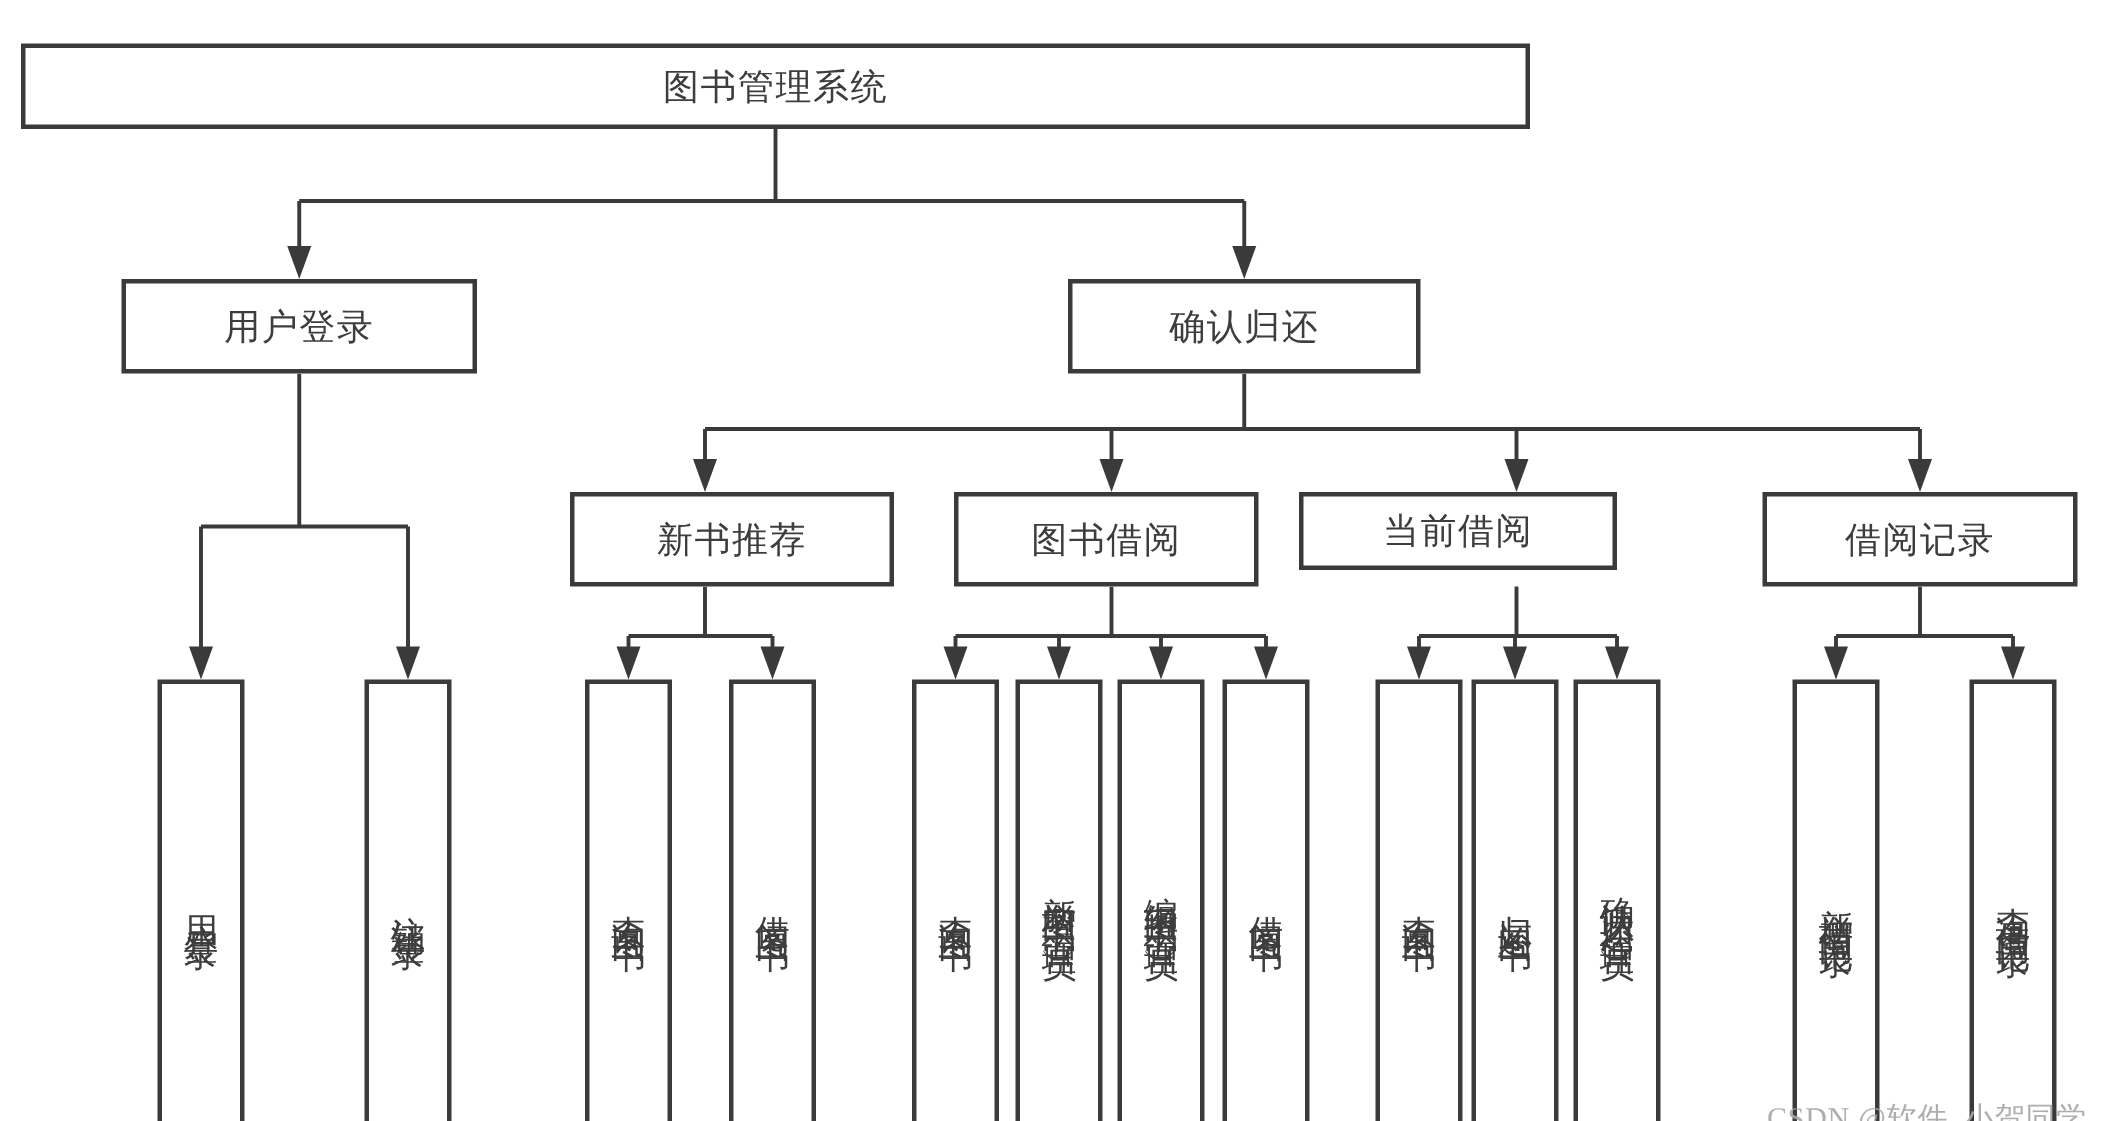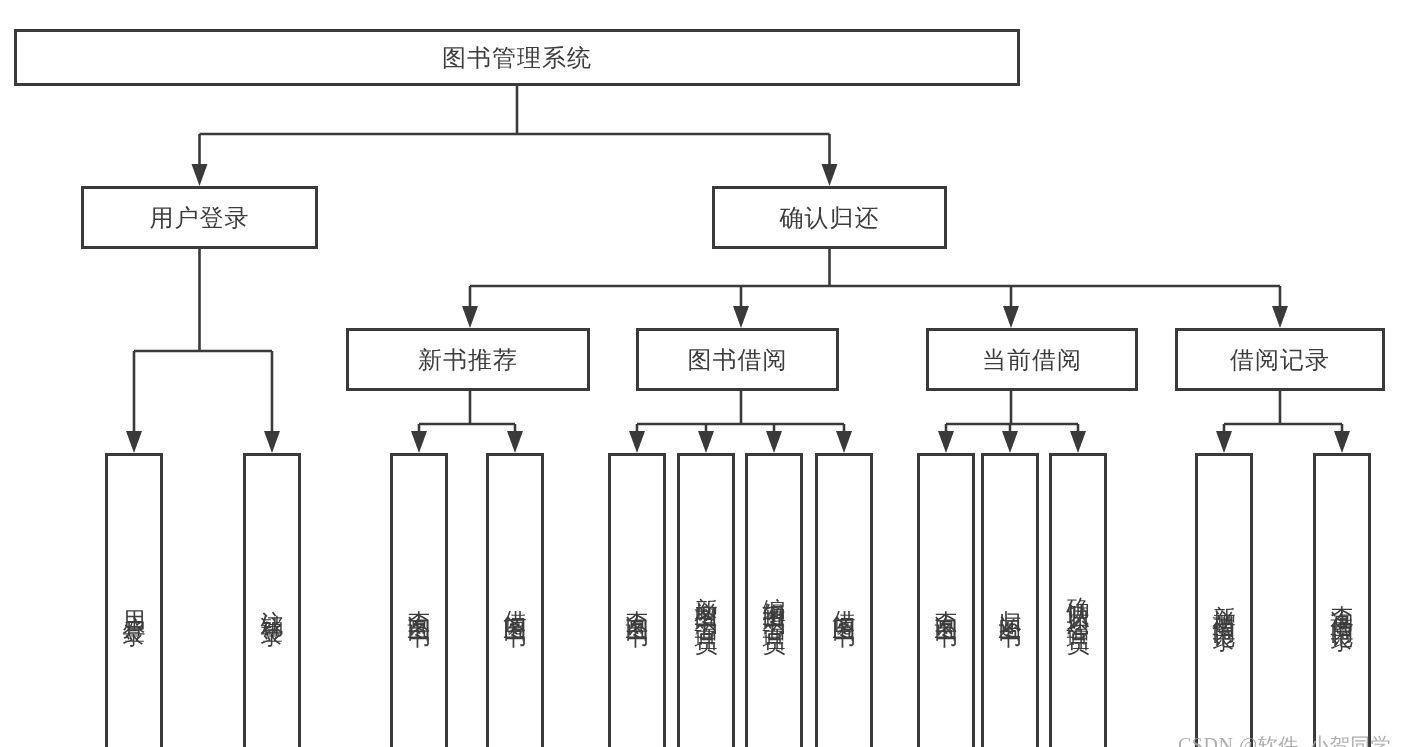--- a/index.html
+++ b/index.html
@@ -123,23 +123,23 @@
     <polygon points="1070,415 1086,415 1078,437"></polygon>
     <polygon points="1216,415 1232,415 1224,437"></polygon>
     <polygon points="1334,415 1350,415 1342,437"></polygon>
   </svg>
 
   <div class="node hbox" style="left:14px; top:13px; width:1006px; height:57px;">图书管理系统</div>
 
   <div class="node hbox" style="left:81px; top:170px; width:237px; height:63px;">用户登录</div>
   <div class="node hbox" style="left:712px; top:170px; width:235px; height:63px;">确认归还</div>
 
-  <div class="node hbox" style="left:346px; top:312px; width:244px; height:63px;">新书推荐</div>
+  <div class="node hbox" style="left:380px; top:312px; width:216px; height:63px;">新书推荐</div>
   <div class="node hbox" style="left:636px; top:312px; width:203px; height:63px;">图书借阅</div>
-  <div class="node hbox" style="left:926px; top:312px; width:212px; height:63px;">当前借阅</div>
+  <div class="node hbox" style="left:866px; top:312px; width:212px; height:52px;">当前借阅</div>
   <div class="node hbox" style="left:1175px; top:312px; width:210px; height:63px;text-align:right;">借阅记录</div>
 
   <div class="node vbox" style="left:105px; top:437px; width:58px; height:298px;">用户登录</div>
   <div class="node vbox" style="left:243px; top:437px; width:58px; height:298px;">注销登录</div>
 
   <div class="node vbox" style="left:390px; top:437px; width:58px; height:298px;">查询图书</div>
   <div class="node vbox" style="left:486px; top:437px; width:58px; height:298px;">借阅图书</div>
 
   <div class="node vbox" style="left:608px; top:437px; width:58px; height:298px;">查询图书</div>
   <div class="node vbox" style="left:677px; top:437px; width:58px; height:298px;">新增图书（管理员）</div>

